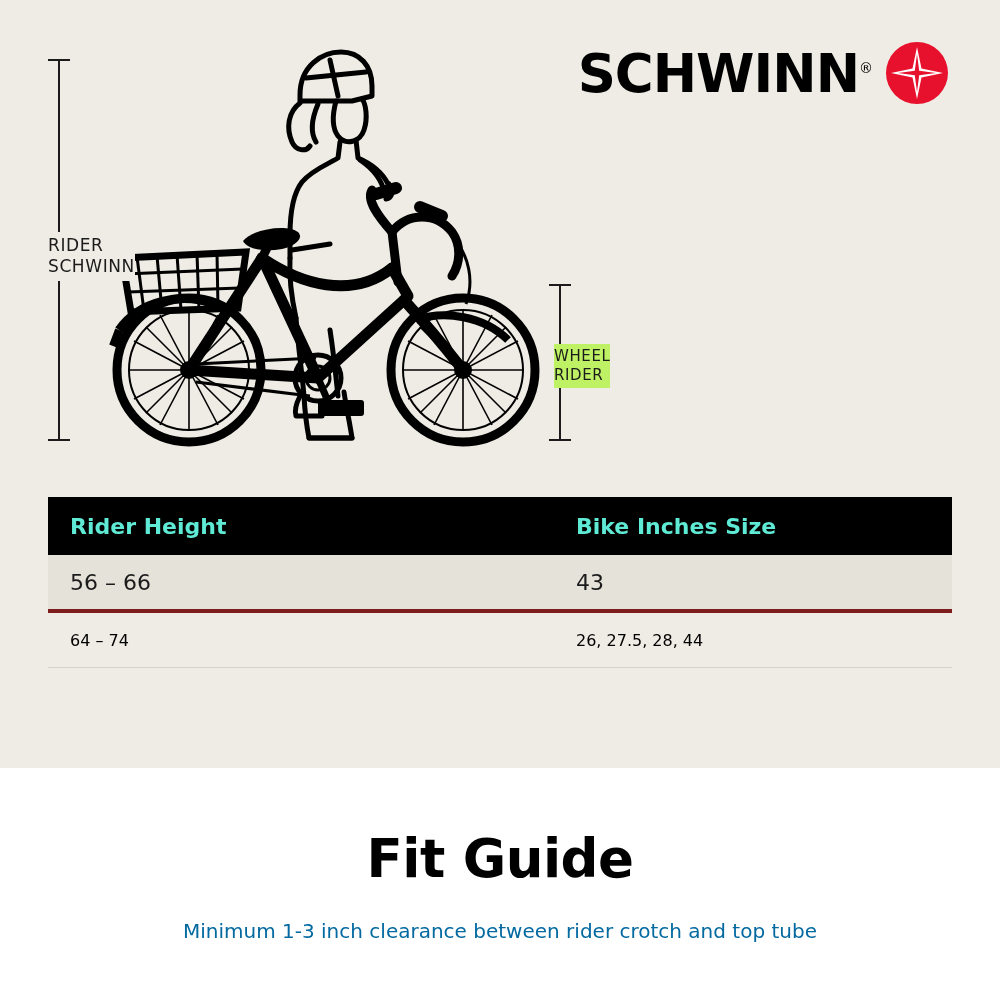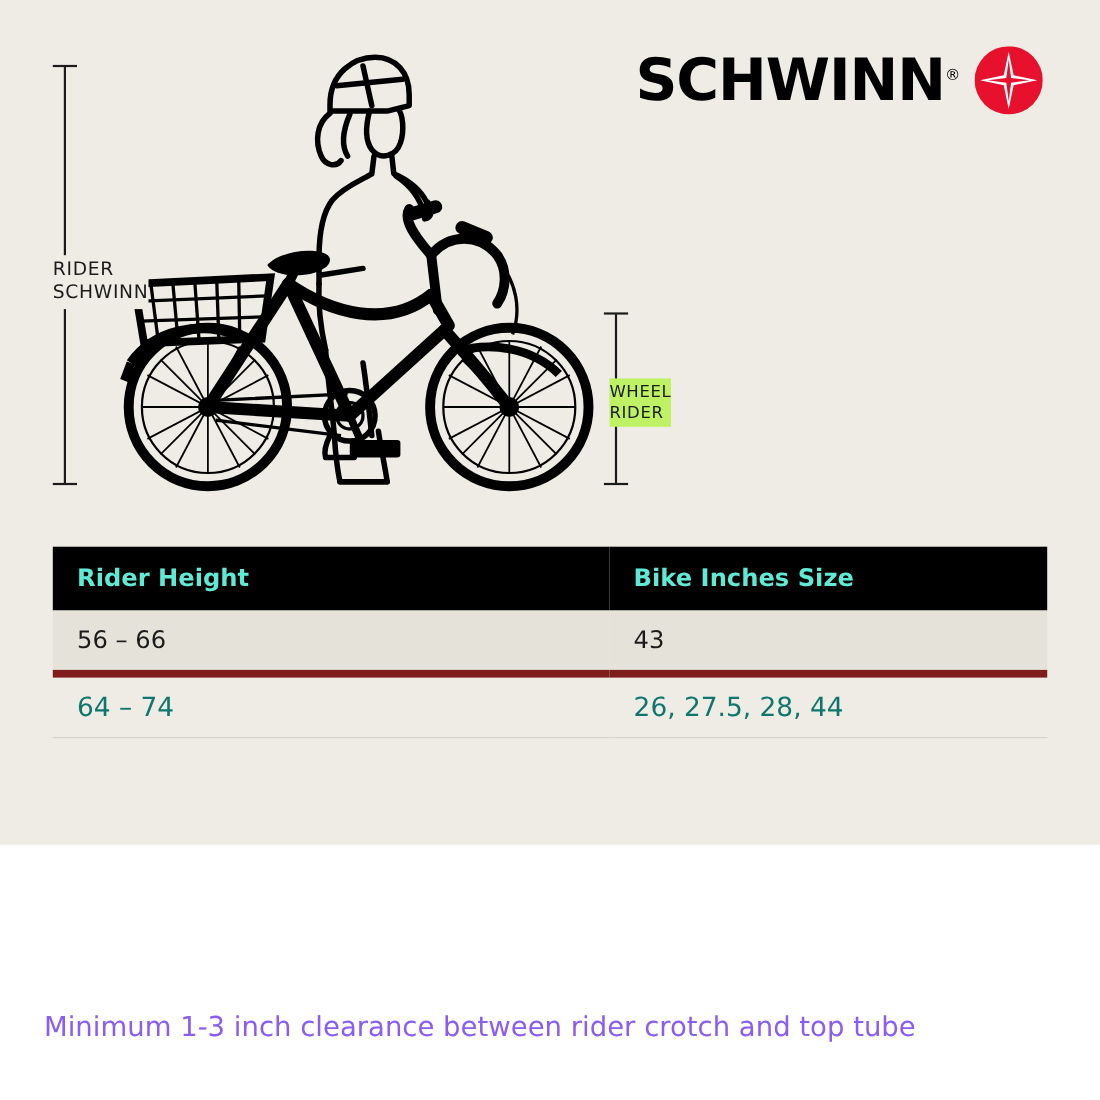--- a/index.html
+++ b/index.html
@@ -109,26 +109,26 @@
     height: 54px;
     padding: 0 22px;
     border-bottom: 1px solid #d6d3c9;
   }
   .table tr.row-a td {
     background: #e4e2d9;
     color: #1b1b1b;
     font-size: 22px;
     height: 54px;
     padding: 0 22px;
-    border-bottom: 7px solid #7f1d1d;
+    border-bottom: 4px solid #7f1d1d;
   }
   .table tr.row-b td {
     background: #eeece4;
-    color: #0f766e;
-    font-size: 24px;
+    color: #000000;
+    font-size: 16px;
     height: 54px;
     padding: 0 22px;
     border-bottom: 1px solid #d6d3c9;
   }
   .col1 { width: 462px; }
   
   .footer {
     position: absolute;
     left: 0;
     top: 768px;
@@ -143,24 +143,24 @@
     text-align: center;
     font-size: 53px;
     font-weight: bold;
     color: #000000;
     letter-spacing: -0.5px;
   }
   .footer-sub {
     position: absolute;
     top: 150px;
     width: 1000px;
-    text-align: left;
-    font-size: 25px;
+    text-align: center;
+    font-size: 20px;
     line-height: 1.3;
-    color: #8b5cf6;
+    color: #0369a1;
     padding: 0 40px;
     box-sizing: border-box;
   }
   svg { display: block; }
 </style>
 </head>
 <body>
 
 <div class="page">
 
@@ -336,18 +336,19 @@
       </tr>
       <tr class="row-b">
         <td class="col1">64 – 74</td>
         <td>26,  27.5,  28,  44</td>
       </tr>
     </tbody>
       </table>
   </div>
 
   <div class="footer">
+    <div class="footer-title">Fit Guide</div>
     <div class="footer-sub">
       <div>Minimum 1-3 inch clearance between rider crotch and top tube</div>
     </div>
   </div>
 
 </div>
 
 </body></html>

